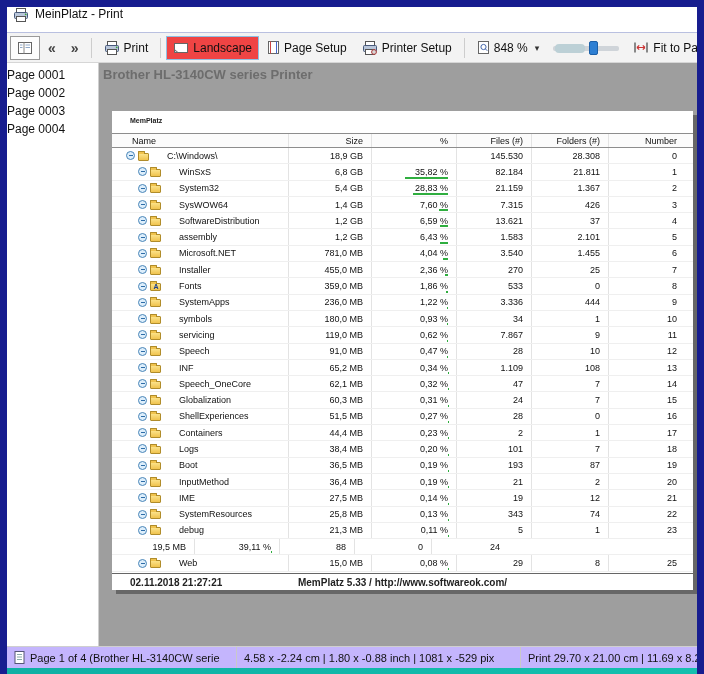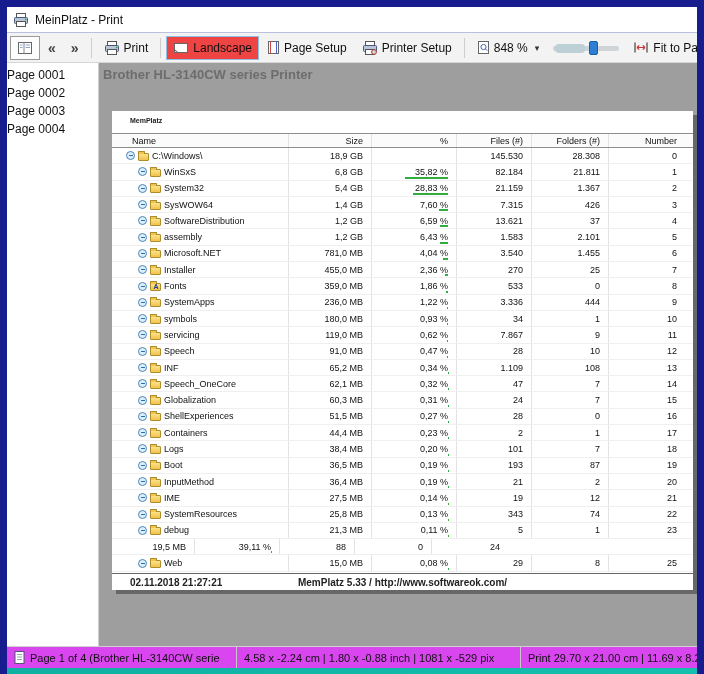--- a/index.html
+++ b/index.html
@@ -3,21 +3,21 @@
 <meta charset="utf-8">
 <style>
   * { margin:0; padding:0; box-sizing:border-box; }
   html,body { background:#dedede; }
   body { font-family:"Liberation Sans",sans-serif; }
 
   .window{ position:relative; width:704px; height:674px;
     border:7px solid #171d8f; border-bottom:none; background:#f3f3f3; overflow:hidden; }
 
   
-  .titlebar{ height:26px; background:#ffffff; display:flex; align-items:center;
+  .titlebar{ height:26px; background:#ffffff; display:flex; align-items:flex-start;
     padding:0 6px; border-bottom:1px solid #b9c0e0; }
   .title-icon{ display:inline-flex; margin-right:6px; }
   .title-text{ font-size:12px; color:#111; }
 
   
   .toolbar{ height:30px; background:#f3f3f3; border-bottom:1px solid #d6d6d6;
     display:flex; align-items:center; padding:0 3px; gap:1px; white-space:nowrap; overflow:hidden; }
   .tb-btn{ display:inline-flex; align-items:center; gap:4px; height:24px; padding:0 6px;
     background:transparent; border:1px solid transparent; font:12px "Liberation Sans",sans-serif;
     color:#111; cursor:default; flex:none; }
@@ -58,42 +58,42 @@
   .col-files{ width:75px; text-align:right; padding-right:8px; }
   .col-folders{ width:77px; text-align:right; padding-right:8px; }
   .col-num{ width:84px; text-align:right; padding-right:16px; }
   .hcell,.cell{ height:100%; display:flex; align-items:center; }
   .col-size,.col-pct,.col-files,.col-folders,.col-num{ justify-content:flex-end; }
 
   .drow{ display:flex; height:16.3px; align-items:center; font-size:9px; color:#111;
     border-bottom:1px solid #efefef; }
   .cell-name{ display:flex; align-items:center; gap:3px; padding-left:26px; overflow:hidden; }
   .drow.root .cell-name{ padding-left:14px; }
-  .name-label{ white-space:nowrap; overflow:hidden; }
+  .name-label{ white-space:nowrap; overflow:hidden;margin-left:15px; }
 
   .tree{ flex:none; width:9px; height:9px; border-radius:50%;
     border:1px solid #4a86b8; background:#ddeefb; position:relative; }
   .tree::after{ content:""; position:absolute; left:1.5px; top:3px; width:4px; height:1px; background:#2d6da8; }
 
   .folder{ flex:none; position:relative; width:11px; height:8px;
     background:linear-gradient(#fbe289,#f0c34e); border:1px solid #b08c2a; border-radius:1px; margin-top:2px; }
   .folder::before{ content:""; position:absolute; top:-3px; left:-1px; width:5px; height:2px;
     background:#f0c34e; border:1px solid #b08c2a; border-bottom:none; border-radius:1px 1px 0 0; }
   .folder.fonts::after{ content:attr(data-letter); position:absolute; left:2.5px; top:-1.5px;
     font-size:7px; font-weight:bold; color:#1a3f8f; }
 
   .pct-bar{ position:absolute; right:8px; bottom:1px; height:2px; background:#2fae3f; }
 
   .doc-footer{ position:absolute; left:0; bottom:3px; width:100%;
     border-top:1px solid #666; height:14px; font-size:10px; font-weight:bold; color:#222; }
   .doc-footer .f-left{ position:absolute; left:18px; top:3px; }
   .doc-footer .f-center{ display:block; text-align:center; margin-top:3px; }
 
   
-  .statusbar{ height:22px; background:#d946ef; border-top:1px solid #cfcfcf;
+  .statusbar{ height:22px; background:#c4b5fd; border-top:1px solid #cfcfcf;
     display:flex; align-items:center; font-size:11px; color:#111; overflow:hidden; }
   .sb-sec{ display:flex; align-items:center; height:100%; padding:0 7px;
     border-right:1px solid #c9c9c9; white-space:nowrap; overflow:hidden; }
   .sb-1{ width:230px; gap:5px; }
   .sb-2{ width:284px; }
   .sb-3{ flex:1; border-right:none; }
 
   .bottom-strip{ height:6px; background:linear-gradient(90deg,#0fb0a4,#14c0ae); }
 
   svg{ display:block; }

